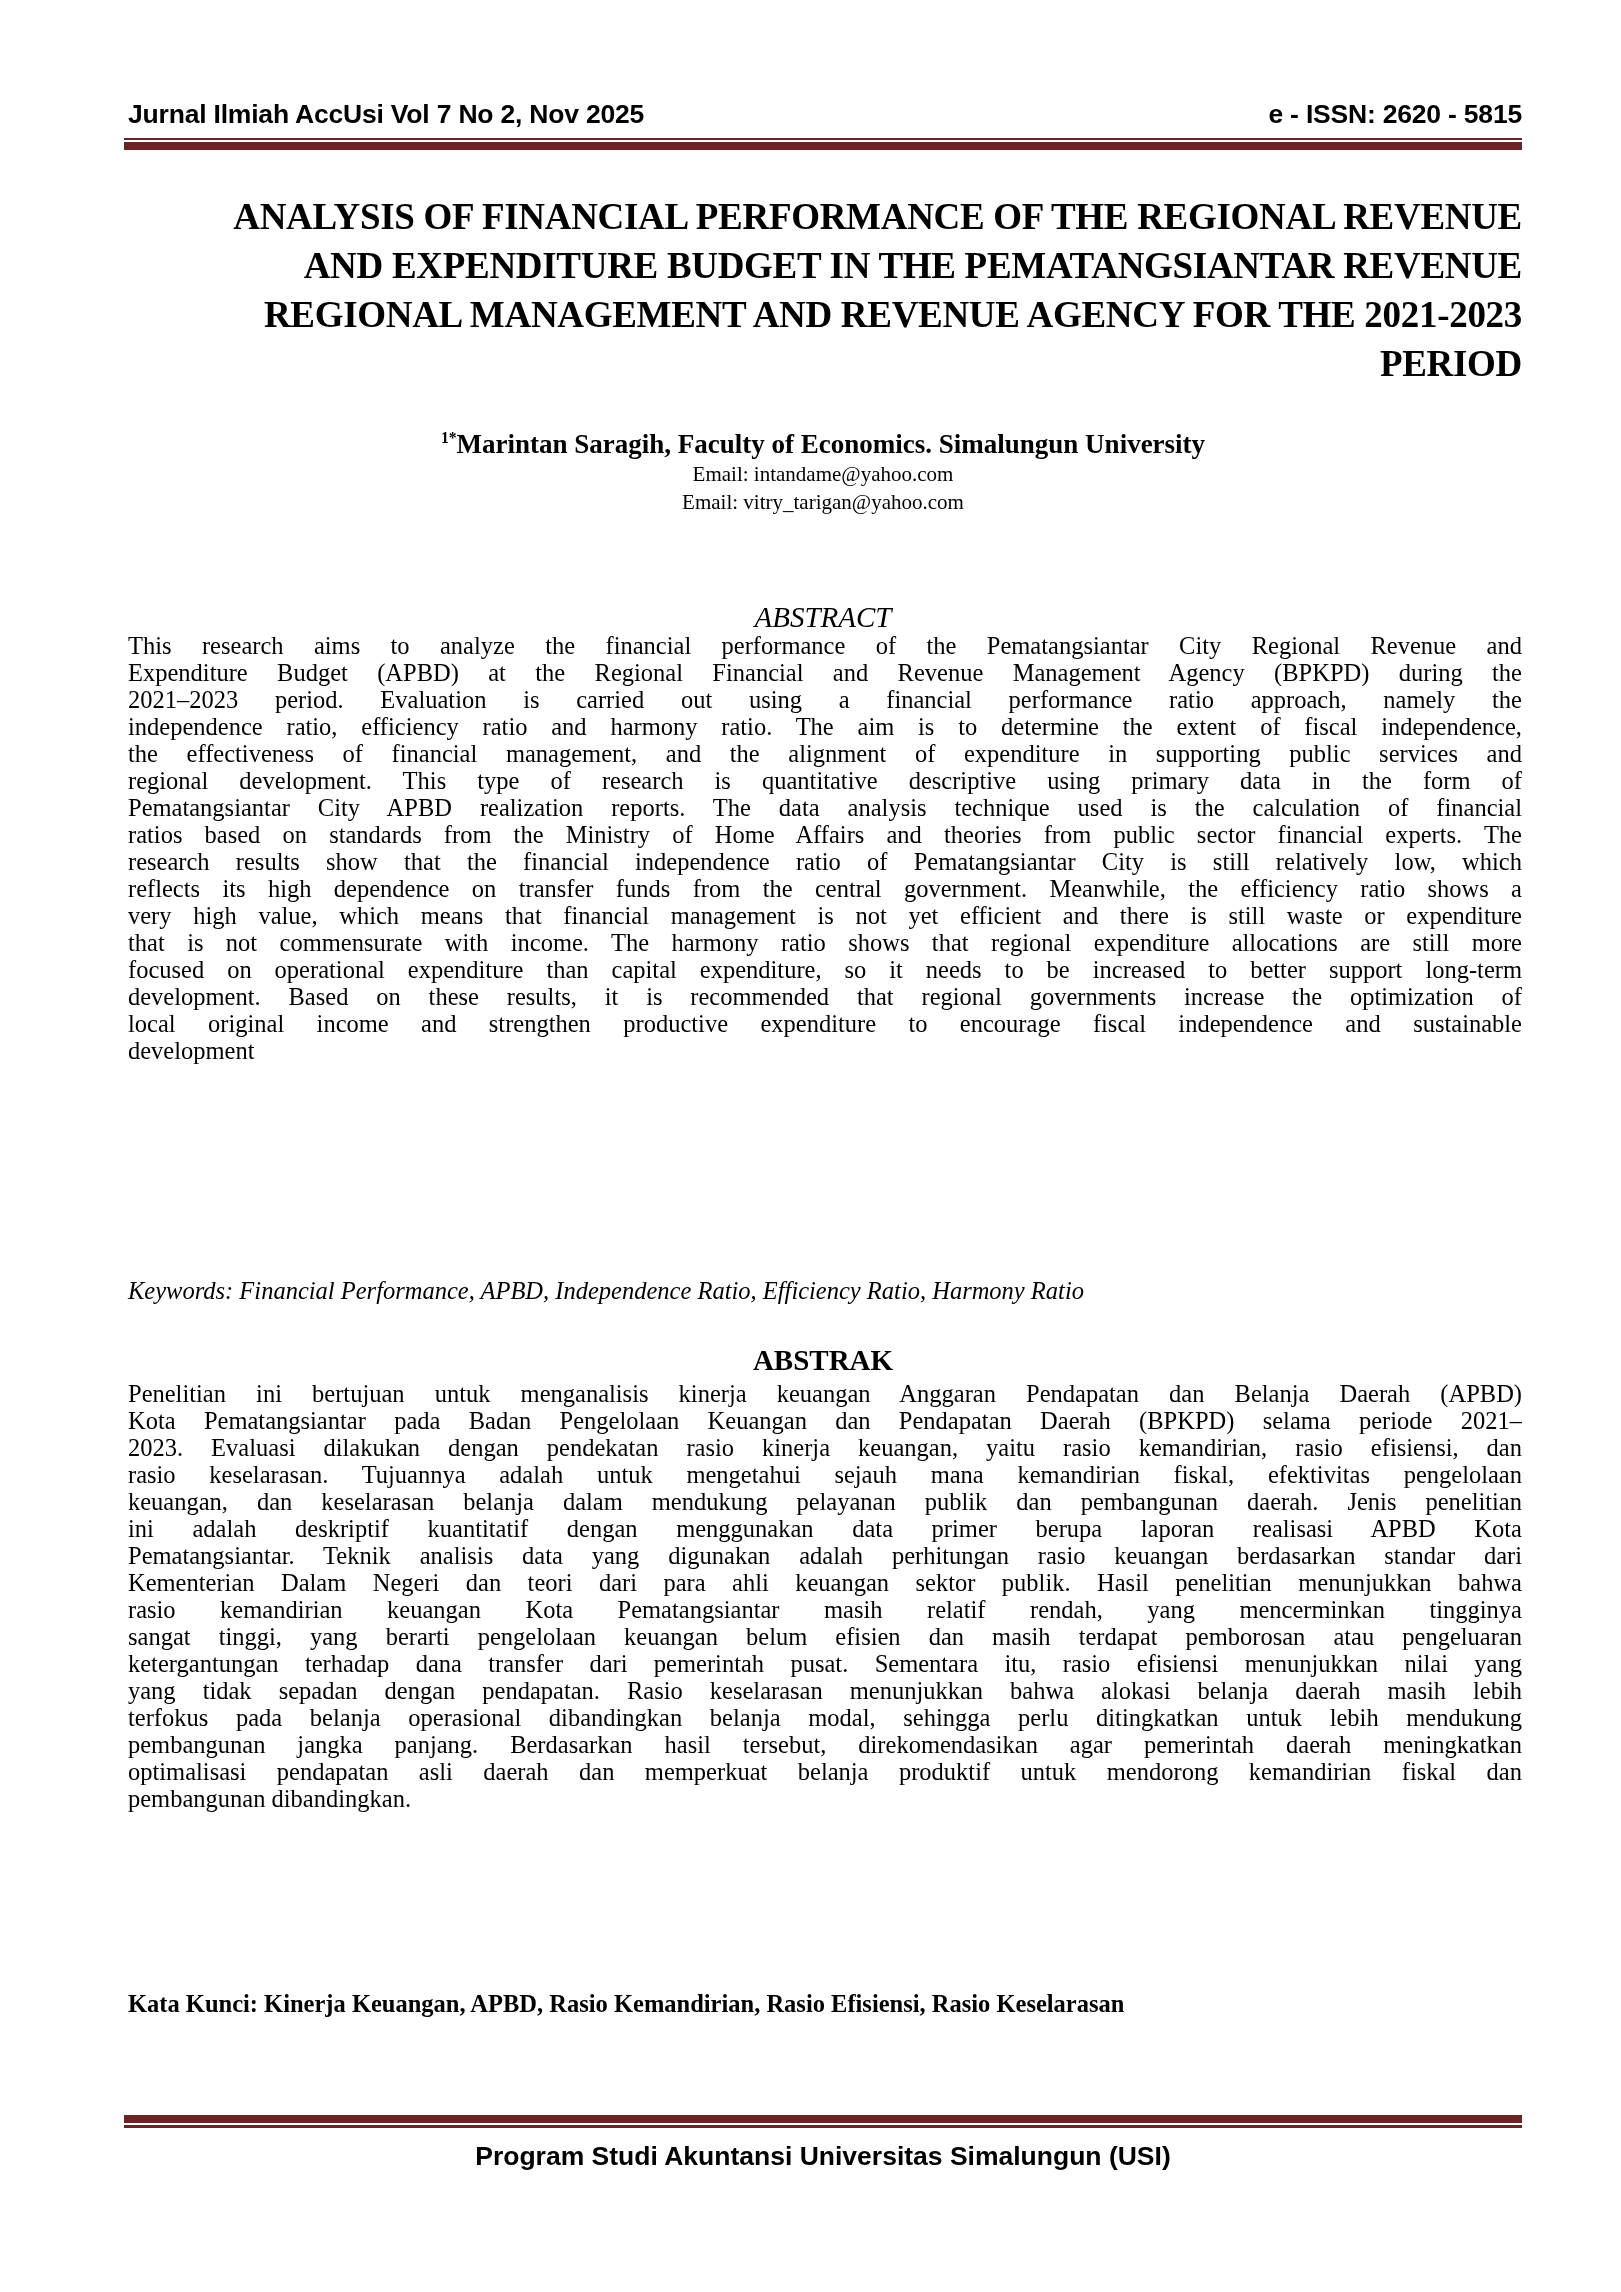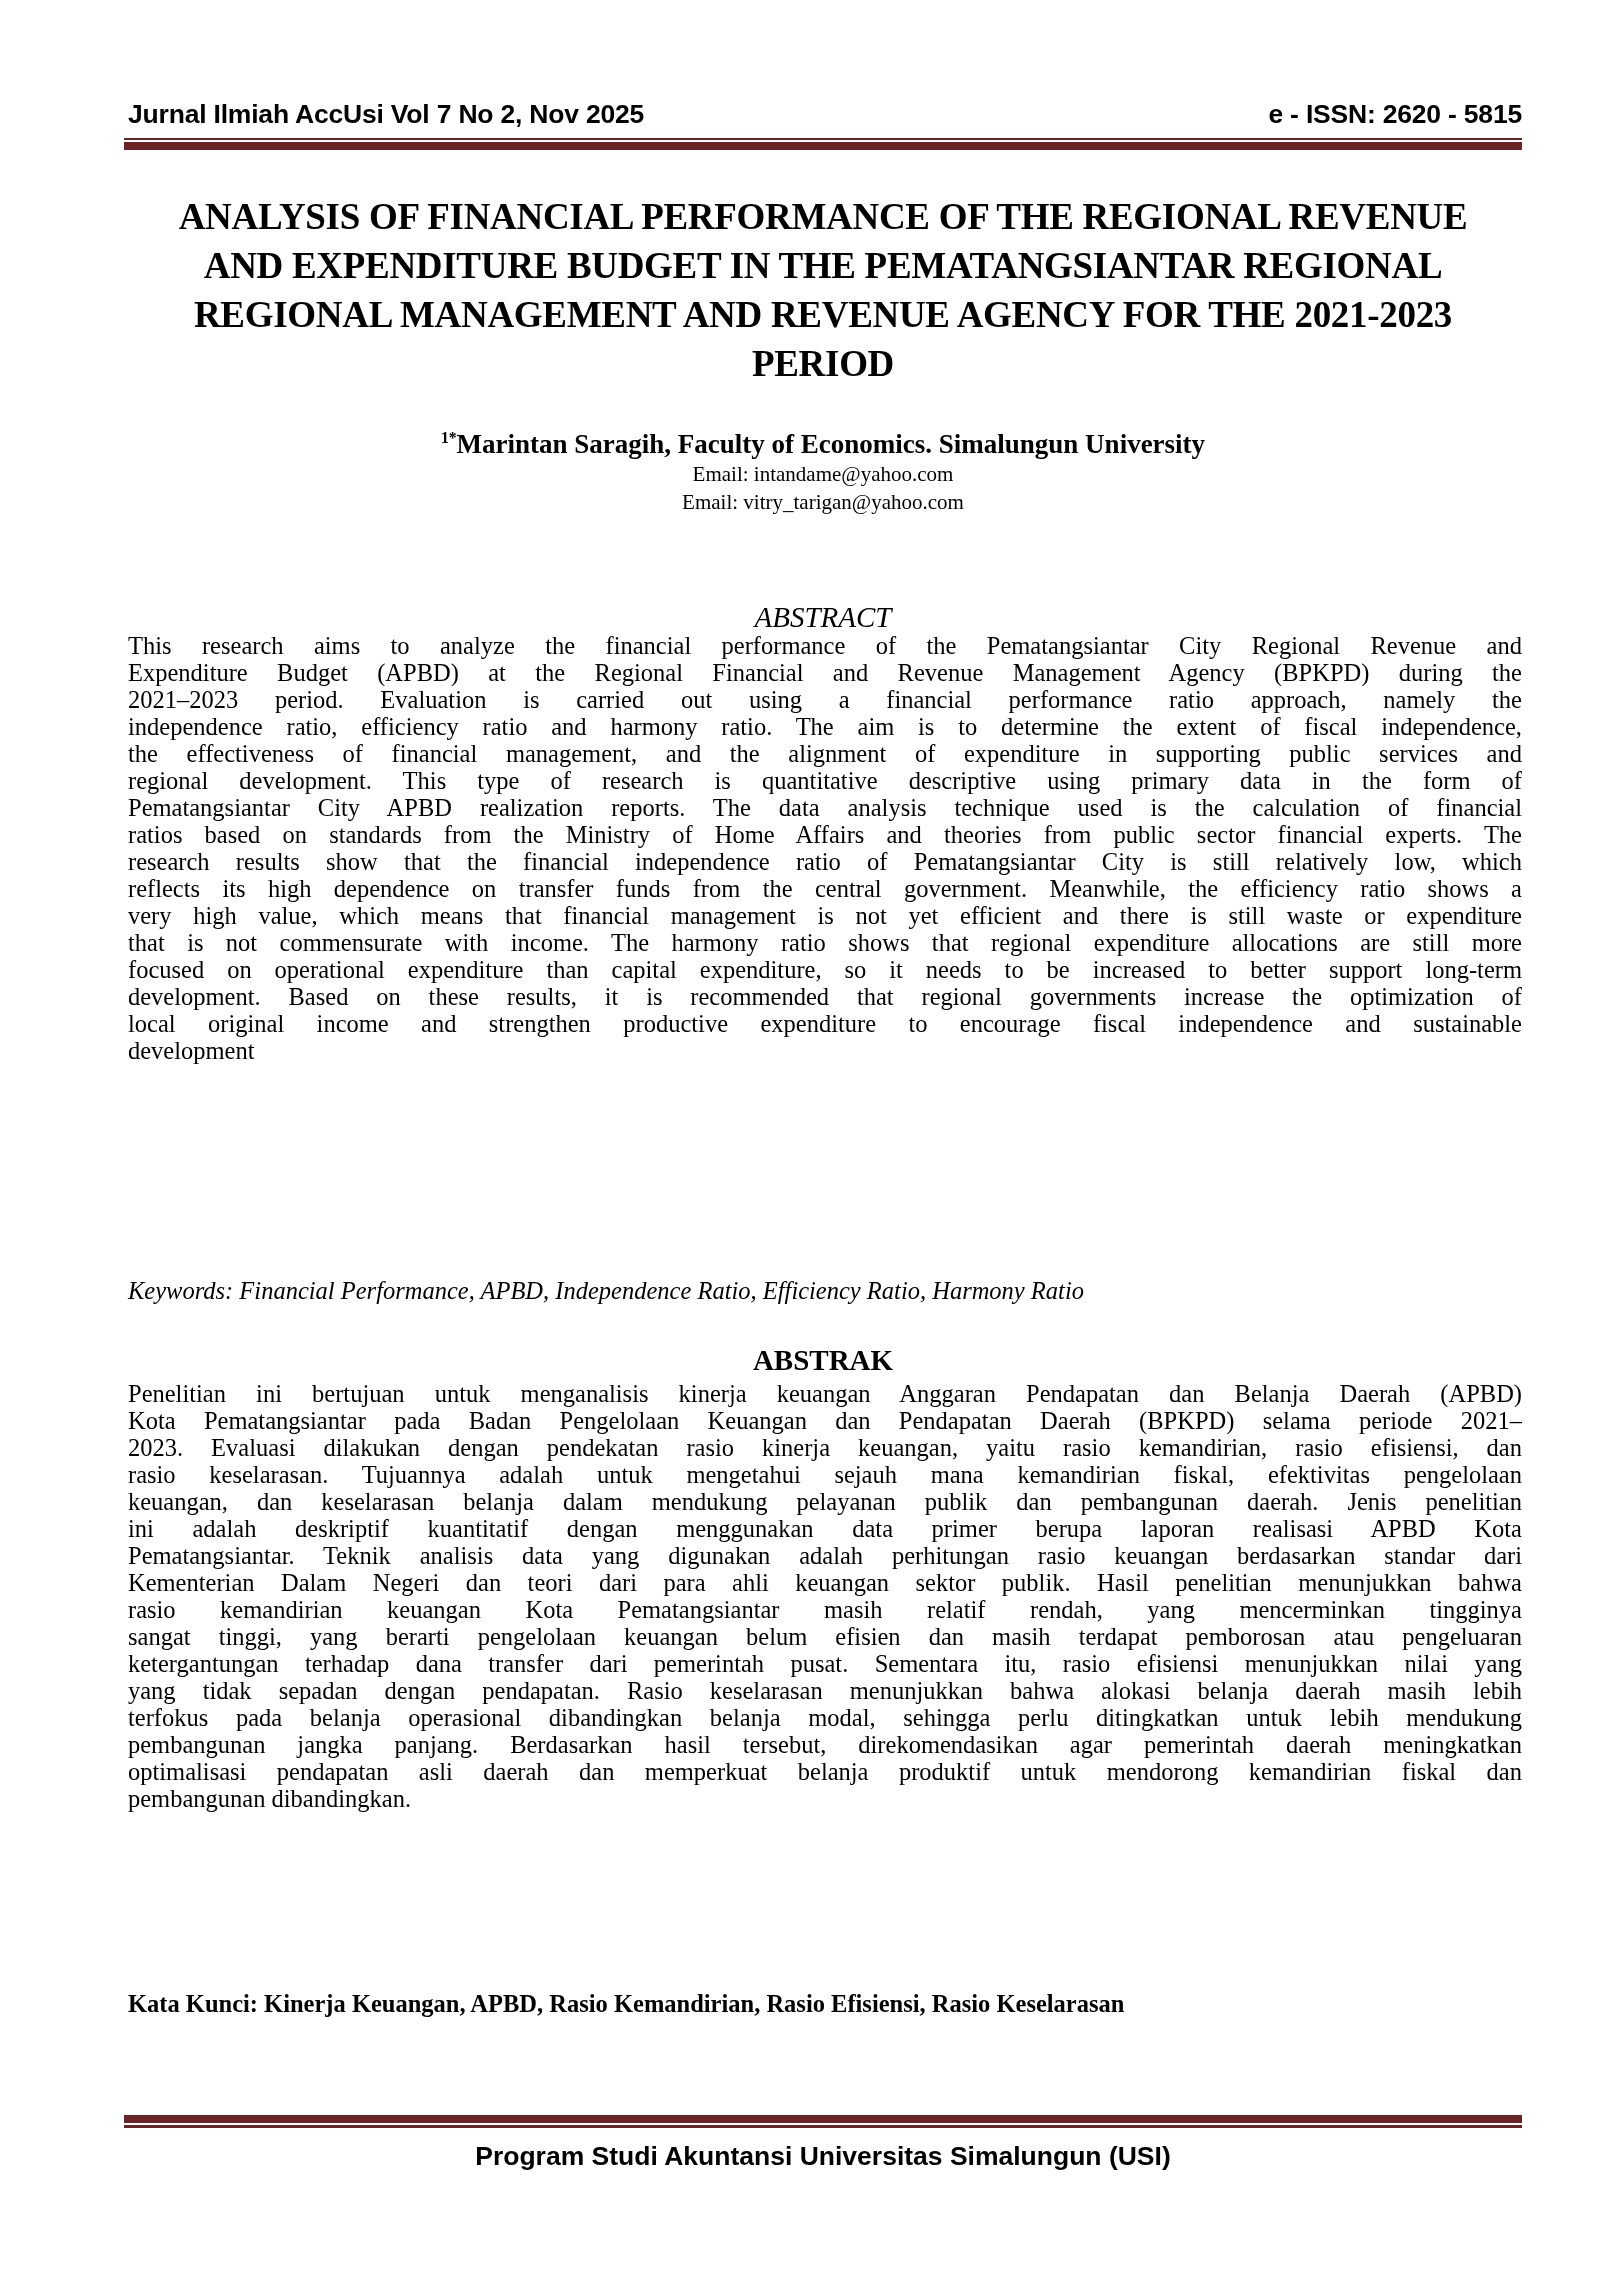--- a/index.html
+++ b/index.html
@@ -13,21 +13,21 @@
     letter-spacing: -0.2px;
   }
   .rule-thin { position: absolute; left: 112px; width: 1398px; height: 2px; background: #6b2326; }
   .rule-thick { position: absolute; left: 112px; width: 1398px; height: 7.8px; background: #6b2326; }
 
   .title {
     position: absolute; left: 112px; top: 192px; width: 1398px;
     font-family: "Liberation Serif", serif; font-weight: bold; font-size: 37px;
     line-height: 49px; text-align: center; letter-spacing: -0.3px;
   }
-  .title div { white-space: nowrap; }
+  .title div { white-space: nowrap; text-align: right; }
 
   .authors {
     position: absolute; left: 112px; top: 428px; width: 1398px; text-align: center;
     font-family: "Liberation Serif", serif;
   }
   .author-name { font-weight: bold; font-size: 27px; line-height: 32px; white-space: nowrap; }
   .author-name sup { font-size: 15.7px; vertical-align: 9.8px; line-height: 0; }
   .author-email { font-size: 21px; line-height: 28px; white-space: nowrap; }
 
   .section-head {
@@ -61,21 +61,21 @@
 
   <div class="running-head">
     <span>Jurnal Ilmiah AccUsi Vol 7 No 2, Nov 2025</span>
     <span>e - ISSN: 2620 - 5815</span>
   </div>
   <div class="rule-thin" style="top: 138px; background: rgb(107, 35, 38);"></div>
   <div class="rule-thick" style="top: 142px; background: rgb(107, 35, 38);"></div>
 
   <div class="title">
     <div>ANALYSIS OF FINANCIAL PERFORMANCE OF THE REGIONAL REVENUE</div>
-    <div>AND EXPENDITURE BUDGET IN THE PEMATANGSIANTAR REGIONAL</div>
+    <div>AND EXPENDITURE BUDGET IN THE PEMATANGSIANTAR REVENUE</div>
     <div>REGIONAL MANAGEMENT AND REVENUE AGENCY FOR THE 2021-2023</div>
     <div>PERIOD</div>
   </div>
 
   <div class="authors">
     <div class="author-name"><sup>1*</sup><span>Marintan Saragih, Faculty of Economics. Simalungun University</span></div>
     <div class="author-email">Email: intandame@yahoo.com</div>
     <div class="author-email">Email: vitry_tarigan@yahoo.com</div>
   </div>
 

